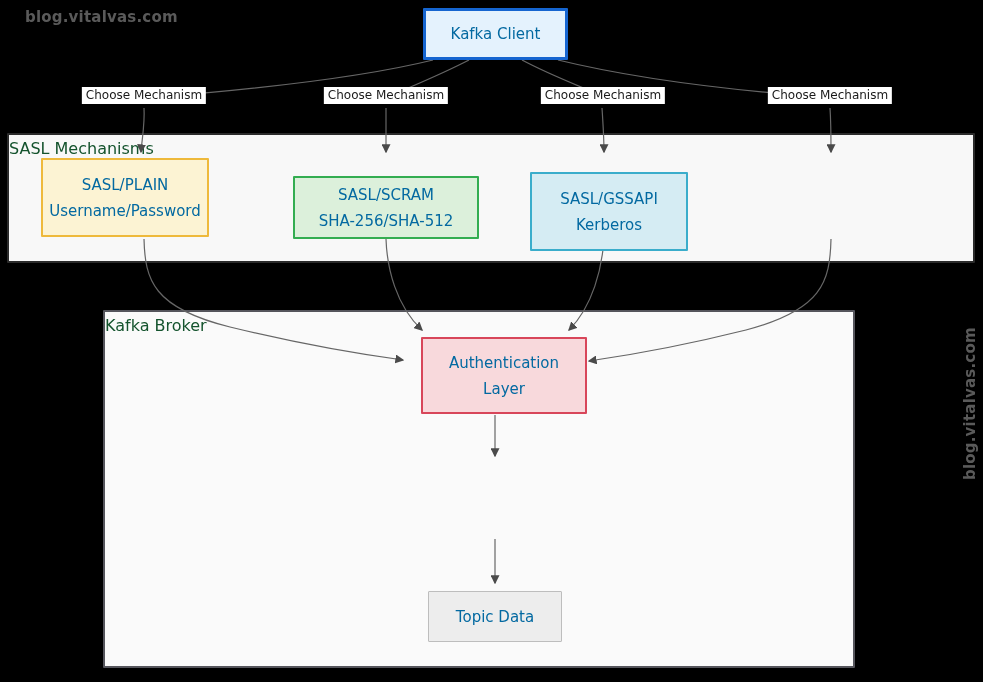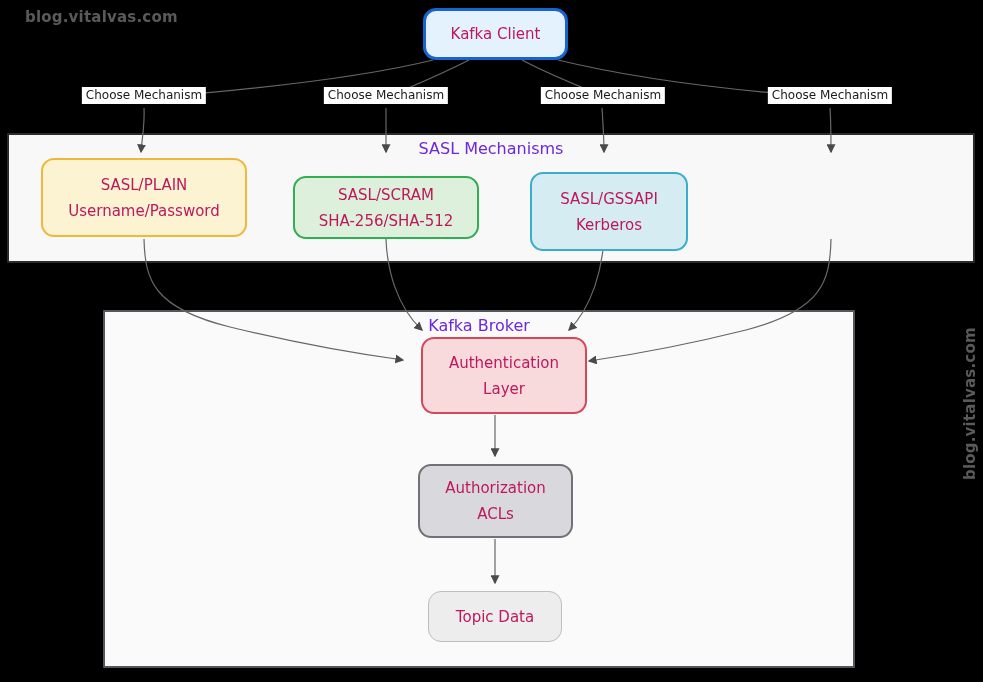--- a/index.html
+++ b/index.html
@@ -39,46 +39,45 @@
   }
   .container-box {
     position: absolute;
     z-index: 1;
     border: 2px solid;
     border-radius: 1px;
   }
   .container-title {
     position: absolute;
     top: 4px; left: 0; right: 0;
-    text-align: center;
     font-size: 16px;
-    color: #6d28d9;
+    color: #14532d;
     z-index: 3;
   }
   .sasl-container { left: 7px; top: 133px; width: 968px; height: 130px; }
   .broker-container { left: 103px; top: 310px; width: 752px; height: 358px; padding-left: 12px; }
   .node {
     position: absolute;
     z-index: 4;
     border: 2px solid;
-    border-radius: 13px;
+    border-radius: 1px;
     display: flex;
     flex-direction: column;
     align-items: center;
     justify-content: center;
     text-align: right;
     font-size: 15px;
-    color: #be185d;
+    color: #0369a1;
     line-height: 26px;
   }
   .node-client {
     left: 423px; top: 8px; width: 145px; height: 52px;
     border-width: 3px;
   }
-  .mech-0 { left: 41px;  top: 158px; width: 206px; height: 79px; }
+  .mech-0 { left: 41px;  top: 158px; width: 168px; height: 79px; }
   .mech-1 { left: 293px; top: 176px; width: 186px; height: 63px; }
   .mech-2 { left: 530px; top: 172px; width: 158px; height: 79px; }
   .mech-3 { left: 730px; top: 158px; width: 203px; height: 79px; }
   .node-auth  { left: 413px; top: 337px; width: 166px; height: 77px; }
   .node-authz { left: 418px; top: 464px; width: 155px; height: 74px; }
   .node-topic { left: 428px; top: 591px; width: 134px; height: 51px; border-width: 1px; }
   .edge-label {
     position: absolute;
     top: 87px;
     transform: translateX(-50%);
@@ -145,24 +144,20 @@
   </div>
   <div class="node mech-2" style="background: rgb(213, 236, 243); border-color: rgb(58, 173, 203);">
     <span>SASL/GSSAPI</span>
     <span>Kerberos</span>
   </div>
 
   <div class="node node-auth" style="background: rgb(248, 217, 220); border-color: rgb(216, 70, 90); margin-left: 8px;">
     <span>Authentication</span>
     <span>Layer</span>
   </div>
-  <div class="node node-authz" style="background: rgb(216, 216, 221); border-color: rgb(113, 113, 122);">
-    <span>Authorization</span>
-    <span>ACLs</span>
-  </div>
   <div class="node node-topic" style="background: rgb(237, 237, 237); border-color: rgb(189, 189, 189);">
     <span>Topic Data</span>
   </div>
 
   <div class="edge-label el-0" style="background: rgb(255, 255, 255); color: rgb(26, 26, 26);">Choose Mechanism</div>
   <div class="edge-label el-1" style="background: rgb(255, 255, 255); color: rgb(26, 26, 26);">Choose Mechanism</div>
   <div class="edge-label el-2" style="background: rgb(255, 255, 255); color: rgb(26, 26, 26);">Choose Mechanism</div>
   <div class="edge-label el-3" style="background: rgb(255, 255, 255); color: rgb(26, 26, 26);">Choose Mechanism</div>
 
 </div>

